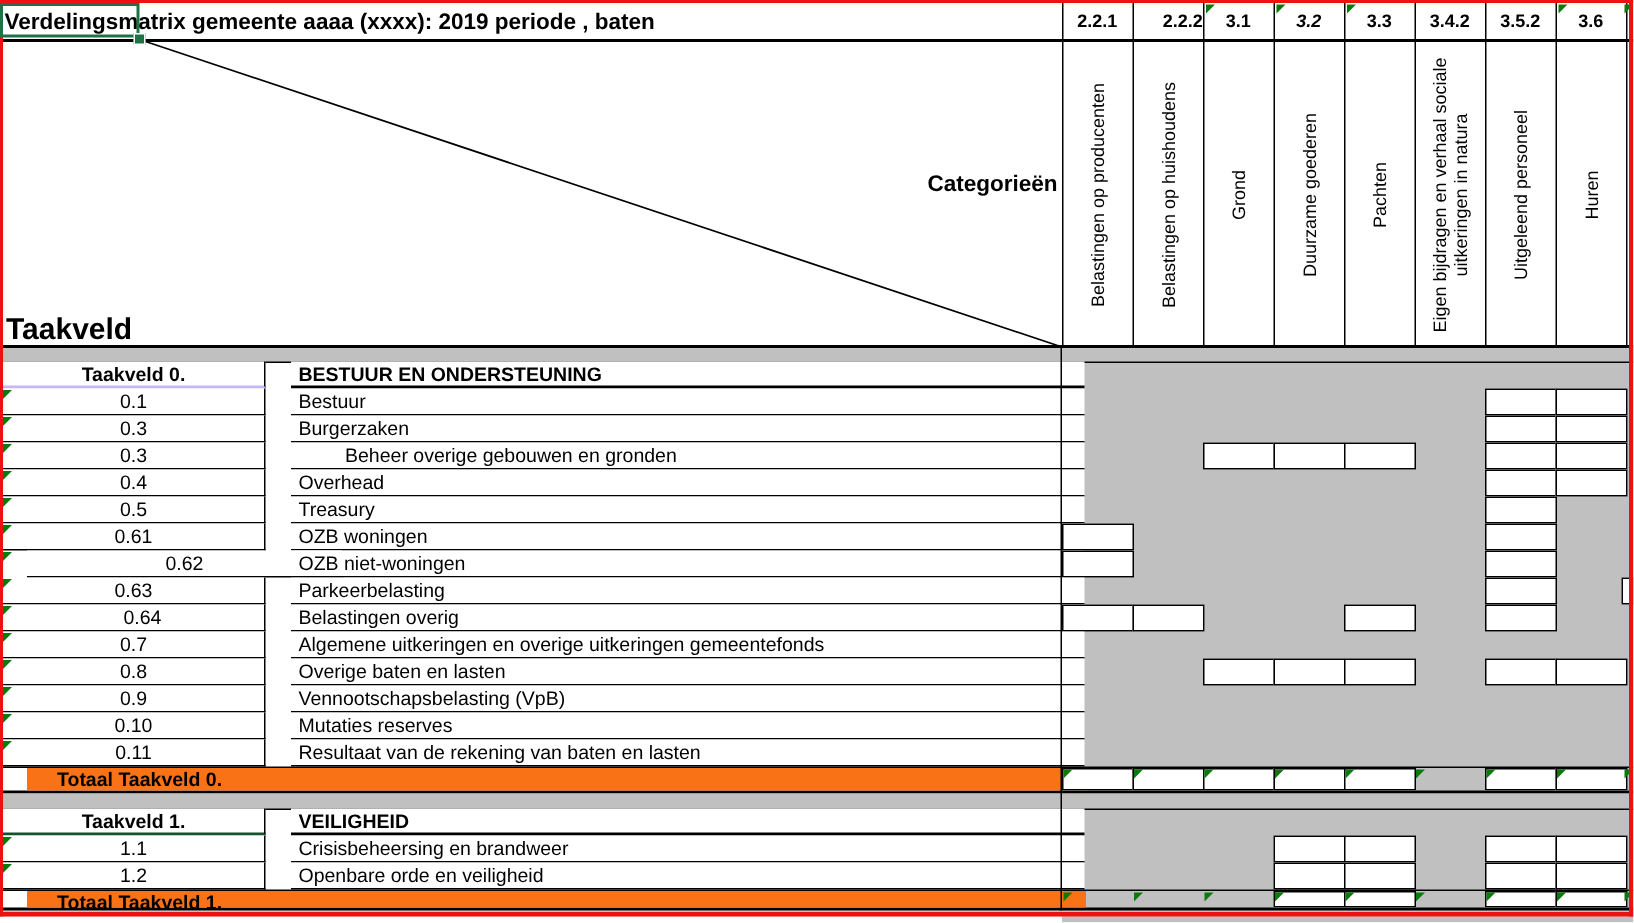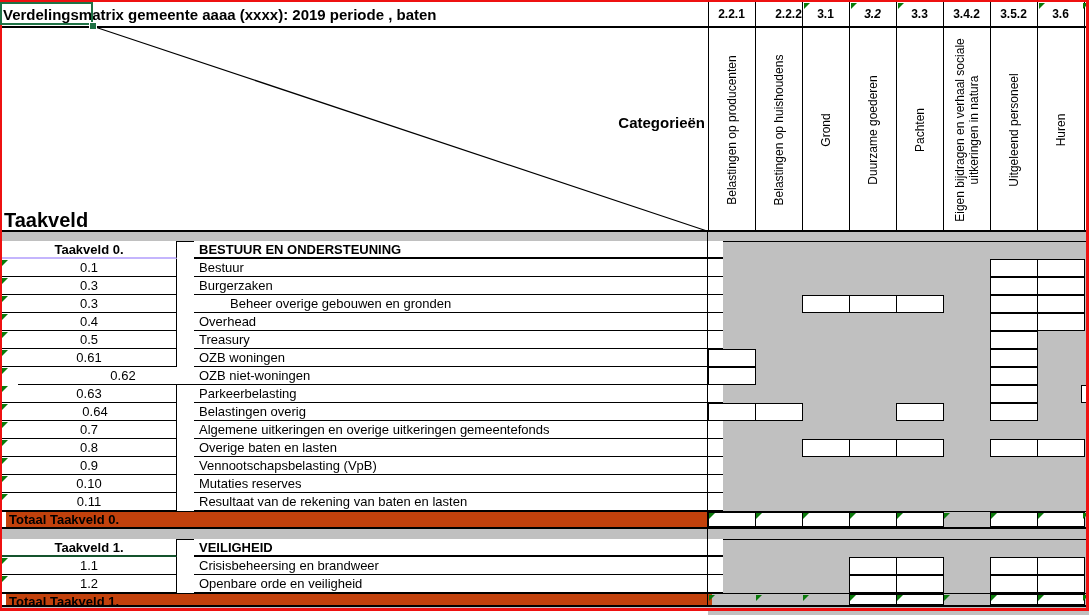--- a/index.html
+++ b/index.html
@@ -22,22 +22,22 @@
   .codecell{text-align:center;border-right:1px solid #000;}
   .namecell{padding-left:5px;white-space:nowrap;overflow:hidden;margin-left:16px;}
   .boldtxt{font-weight:bold;}
   .wcell{background:#fff;box-sizing:border-box;border:1px solid #000;}
   .tri{width:0;height:0;border-style:solid;border-color:#0a7a0a transparent transparent transparent;
        border-width:6px 6px 0 0;}
   .red{background:#ee1111;}
   .selbox{left:0;top:2px;width:93px;height:23px;border:2px solid #1f7245;box-sizing:border-box;}
   .selhandle{left:89px;top:22px;width:6px;height:6px;background:#1f7245;border:1px solid #fff;}
   .totalrow{box-sizing:border-box;border-top:1px solid #000;border-bottom:2px solid #000;}
-  .totallbl{position:absolute;left:4px;top:0;width:706px;height:100%;background:#c2410c;
-            font-weight:bold;font-size:13px;line-height:16px;padding-left:3px;box-sizing:border-box;}
+  .totallbl{position:absolute;left:16px;top:0;width:706px;height:100%;background:#f97316;
+            font-weight:bold;font-size:13px;line-height:16px;padding-left:20px;box-sizing:border-box;}
 </style>
 </head>
 <body>
 
 <div id="app">
 
   <div class="abs gray" style="left:706px;top:232px;width:383px;height:376px;"></div>
 
   <div class="abs gray" style="left:2px;top:607px;width:1087px;height:4px;"></div>
 

